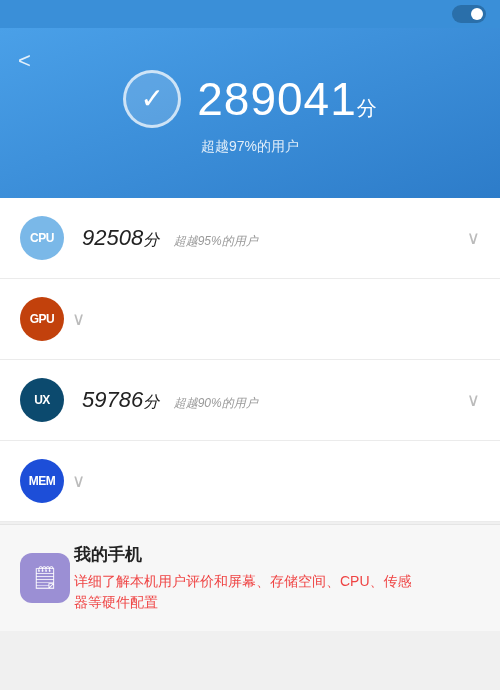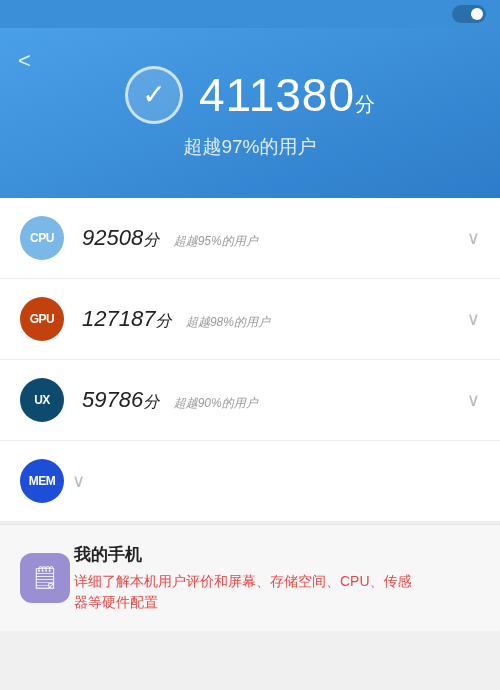--- a/index.html
+++ b/index.html
@@ -81,21 +81,21 @@
       font-weight: 300;
       letter-spacing: 1px;
     }
     .score-unit {
       color: #fff;
       font-size: 20px;
       font-weight: 300;
     }
     .hero-sub {
       color: rgba(255,255,255,0.85);
-      font-size: 19px;
+      font-size: 14px;
       margin-top: 10px;
     }
 
     
     .list {
       background: #fff;
     }
     .list-item {
       display: flex;
       align-items: center;
@@ -191,43 +191,39 @@
   <div class="toggle-switch"></div>
 </div>
 
 <div class="hero">
   <span class="back-arrow">&lt;</span>
   <div class="score-row">
     <div class="check-circle">
       <span class="check-icon">✓</span>
     </div>
     <div>
-      <span class="main-score">411380</span><span class="score-unit">分</span>
+      <span class="main-score">289041</span><span class="score-unit">分</span>
     </div>
   </div>
   <div class="hero-sub">超越97%的用户</div>
 </div>
 
 <div class="list">
 
   <div class="list-item">
     <div class="badge badge-cpu">CPU</div>
     <div class="item-score">
       <span class="score-val">92508<span class="unit">分</span></span>
       <span class="score-pct">超越95%的用户</span>
     </div>
     <span class="chevron">∨</span>
   </div>
 
   <div class="list-item">
     <div class="badge badge-gpu">GPU</div>
-    <div class="item-score">
-      <span class="score-val">127187<span class="unit">分</span></span>
-      <span class="score-pct">超越98%的用户</span>
-    </div>
     <span class="chevron">∨</span>
   </div>
 
   <div class="list-item">
     <div class="badge badge-ux">UX</div>
     <div class="item-score">
       <span class="score-val">59786<span class="unit">分</span></span>
       <span class="score-pct">超越90%的用户</span>
     </div>
     <span class="chevron">∨</span>

